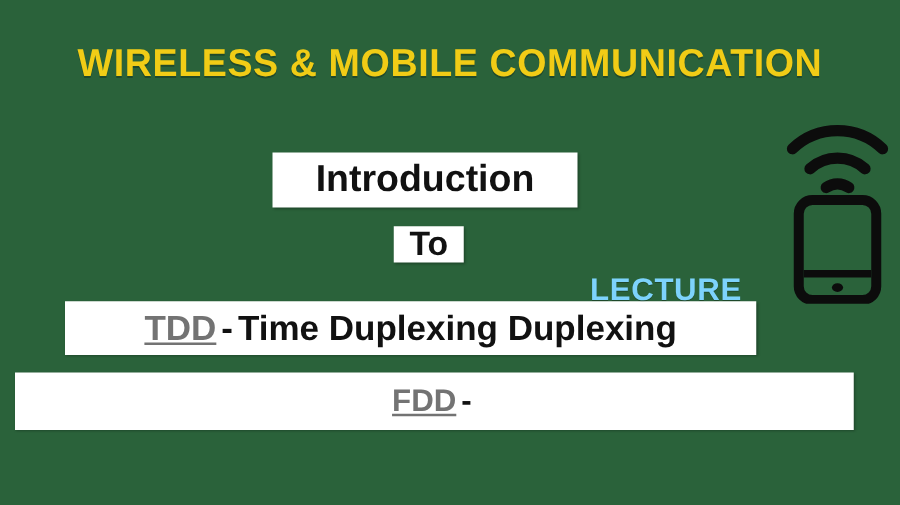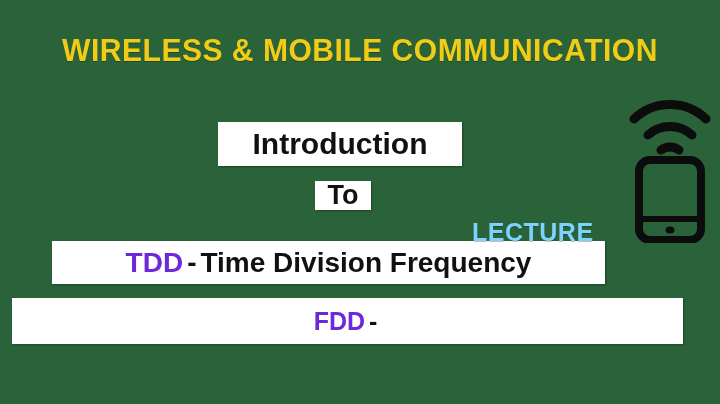--- a/index.html
+++ b/index.html
@@ -76,22 +76,23 @@
   }
   #box-fdd {
     left: 12px;
     top: 298px;
     width: 671px;
     height: 46px;
     font-size: 25px;
   }
 
   .abbrev {
-    color: #6d28d9;
+    color: #737373;
     font-weight: bold;
+    text-decoration: underline;
   }
   .dash {
     color: #111111;
     padding: 0 4px;
   }
   .rest {
     color: #111111;
     font-weight: bold;
   }
 
@@ -130,21 +131,21 @@
     <span>Introduction</span>
   </div>
 
   <div class="wbox" id="box-to">
     <span>To</span>
   </div>
 
   <div class="wbox" id="box-tdd">
     <span class="abbrev">TDD</span>
     <span class="dash">-</span>
-    <span class="rest">Time Division Frequency</span>
+    <span class="rest">Time Duplexing Duplexing</span>
   </div>
 
   <div class="wbox" id="box-fdd">
     <span class="abbrev">FDD</span>
     <span class="dash">-</span>
   </div>
 
   <div id="lecture">LECTURE</div>
 
   <div id="phone-icon">

